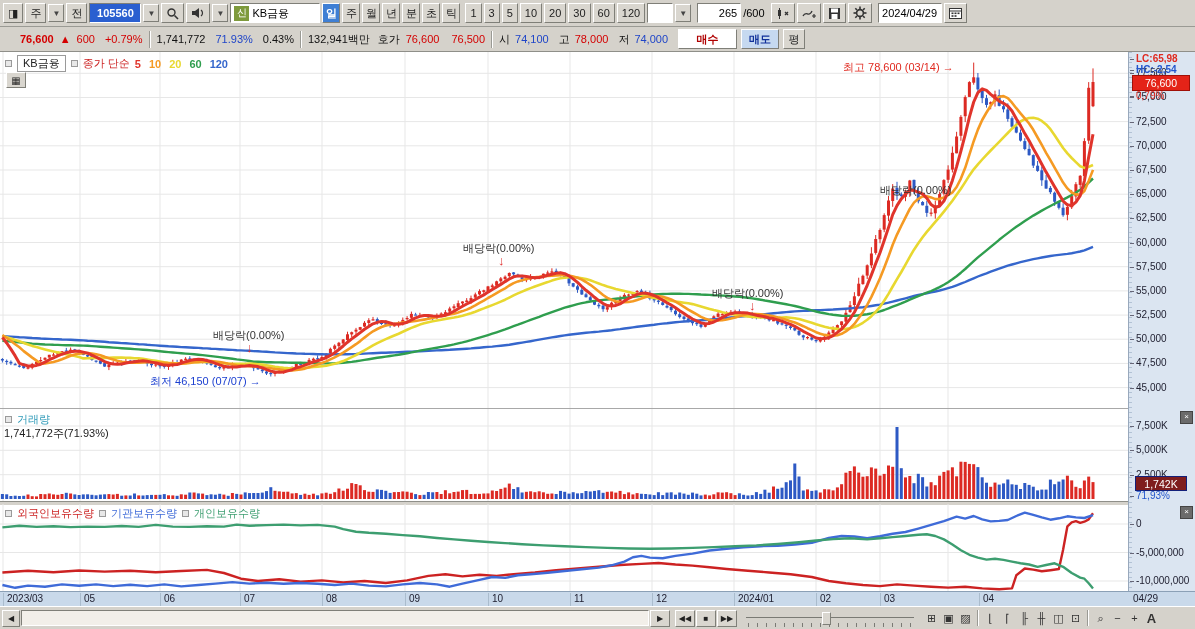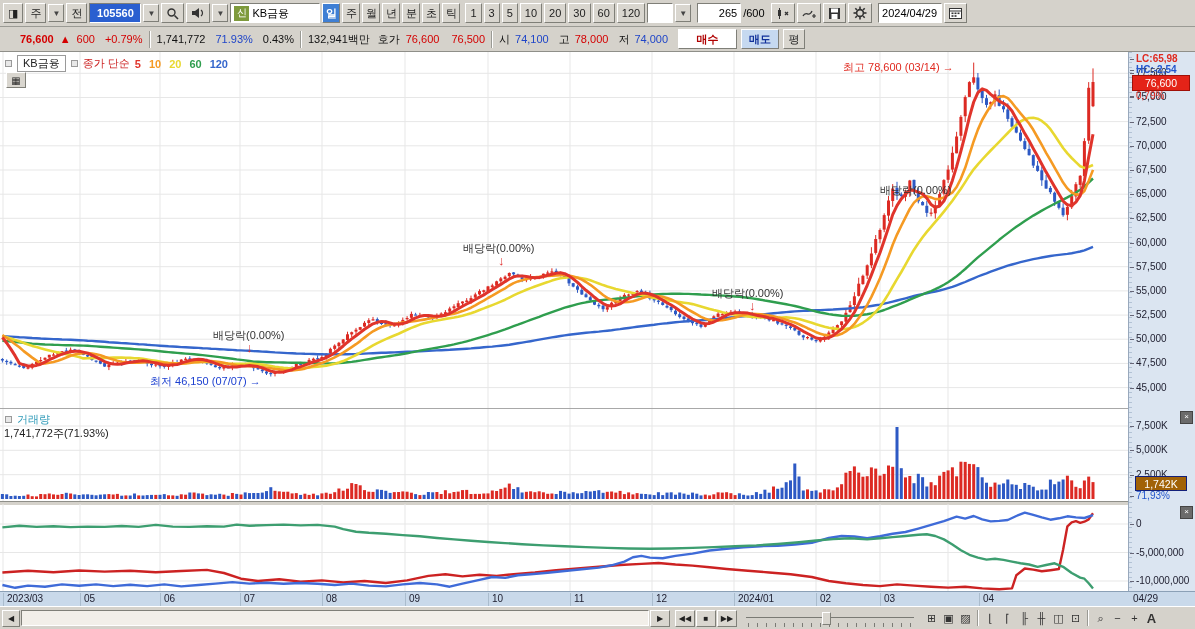--- a/index.html
+++ b/index.html
@@ -23,21 +23,21 @@
   .ylabel::before{content:"";position:absolute;left:-6px;top:6px;width:4px;height:1px;background:#667}
   .ruler{position:absolute;left:0;top:0;width:3px;height:539px;background:repeating-linear-gradient(to bottom,#92a6be 0 1px,transparent 1px 5px);opacity:.55}
   .paneline{position:absolute;left:0;width:1128px;height:0;border-top:1px solid #a8a8a8}
   .groove{position:absolute;left:0;width:1195px;height:3px;background:#d5d2cb;border-top:1px solid #8f8f89;border-bottom:1px solid #ffffff}
   .legend{position:absolute;display:flex;align-items:center;gap:5px;font-size:11px;white-space:nowrap}
   .mk{width:5px;height:5px;border:1px solid #9a9a9a;background:#e8e8e8;display:inline-block}
   .titlebox{border:1px solid #9a9a9a;background:#fff;padding:0 5px;height:15px;display:inline-flex;align-items:center;color:#222}
   .ann{position:absolute;font-size:11px;white-space:nowrap}
   .annarrow{position:absolute;font-size:13px;font-weight:bold;line-height:10px}
   .pricebadge{position:absolute;left:3px;width:56px;height:14px;background:#e42318;border:1px solid #a01008;color:#fff;font-size:10.5px;display:flex;align-items:center;justify-content:center}
-  .volbadge{position:absolute;left:6px;width:50px;height:13px;background:#a16207;border:1px solid #13207a;color:#fff;font-size:10.5px;display:flex;align-items:center;justify-content:center}
+  .volbadge{position:absolute;left:6px;width:50px;height:13px;background:#7f1d1d;border:1px solid #13207a;color:#fff;font-size:10.5px;display:flex;align-items:center;justify-content:center}
   .closebox{position:absolute;right:2px;width:11px;height:11px;background:#6b6b6b;border:1px solid #444;color:#fff;font-size:8px;line-height:9px;text-align:center}
   #date-bar{position:absolute;left:0;top:539px;width:1195px;height:15px;background:#c9d9ea;border-top:1px solid #8ba0b6;box-sizing:border-box;font-size:10px;color:#223}
   .dlabel{position:absolute;top:1px;padding-left:3px;border-left:1px solid #aabccd;height:13px;white-space:nowrap}
   
   #bottom-bar{height:23px;background:#d5d2cb;border-top:1px solid #ffffff;display:flex;align-items:center;padding:0 2px;box-sizing:border-box;gap:1px}
   .track{height:16px;background:#f2efe9;border:1px solid;border-color:#7f7f78 #ffffff #ffffff #7f7f78;box-sizing:border-box}
   .pbtn{width:20px;height:17px;font-size:8px}
   .ico{width:17px;height:17px;font-size:11px;color:#333;display:inline-flex;align-items:center;justify-content:center}
   .slider{position:relative;width:168px;height:17px;margin:0 8px}
   .slider .line{position:absolute;left:0;right:0;top:7px;height:1px;background:#7a7a74}
@@ -1053,20 +1053,28 @@
   <div class="ann" style="left:712px;top:234px;color:#333">배당락(0.00%)</div>
   <div class="annarrow" style="left:749px;top:249px;color:#e03030">↓</div>
   <div class="ann" style="left:880px;top:131px;color:#333">배당락(0.00%)</div>
 
   <div class="legend" style="left:5px;top:360px">
     <span class="mk"></span>
     <span style="color:#2f9ab8">거래량</span>
   </div>
   <div class="ann" style="left:4px;top:374px;color:#222">1,741,772주(71.93%)</div>
 
+  <div class="legend" style="left:5px;top:454px" id="hold-legend">
+      <span class="mk"></span>
+      <span style="color: rgb(204, 34, 34);">외국인보유수량</span>
+      <span class="mk"></span>
+      <span style="color: rgb(63, 107, 216);">기관보유수량</span>
+      <span class="mk"></span>
+      <span style="color: rgb(61, 158, 112);">개인보유수량</span>
+    </div>
 
   <div id="axis-col">
     <div class="ruler"></div>
     <div id="main-ylabels">
         <div class="ylabel" style="top: 15.2766px;">77,500</div>
         <div class="ylabel" style="top: 39.4545px;">75,000</div>
         <div class="ylabel" style="top: 63.6325px;">72,500</div>
         <div class="ylabel" style="top: 87.8104px; text-align: center;">70,000</div>
         <div class="ylabel" style="top: 111.988px;">67,500</div>
         <div class="ylabel" style="top: 136.166px;">65,000</div>

